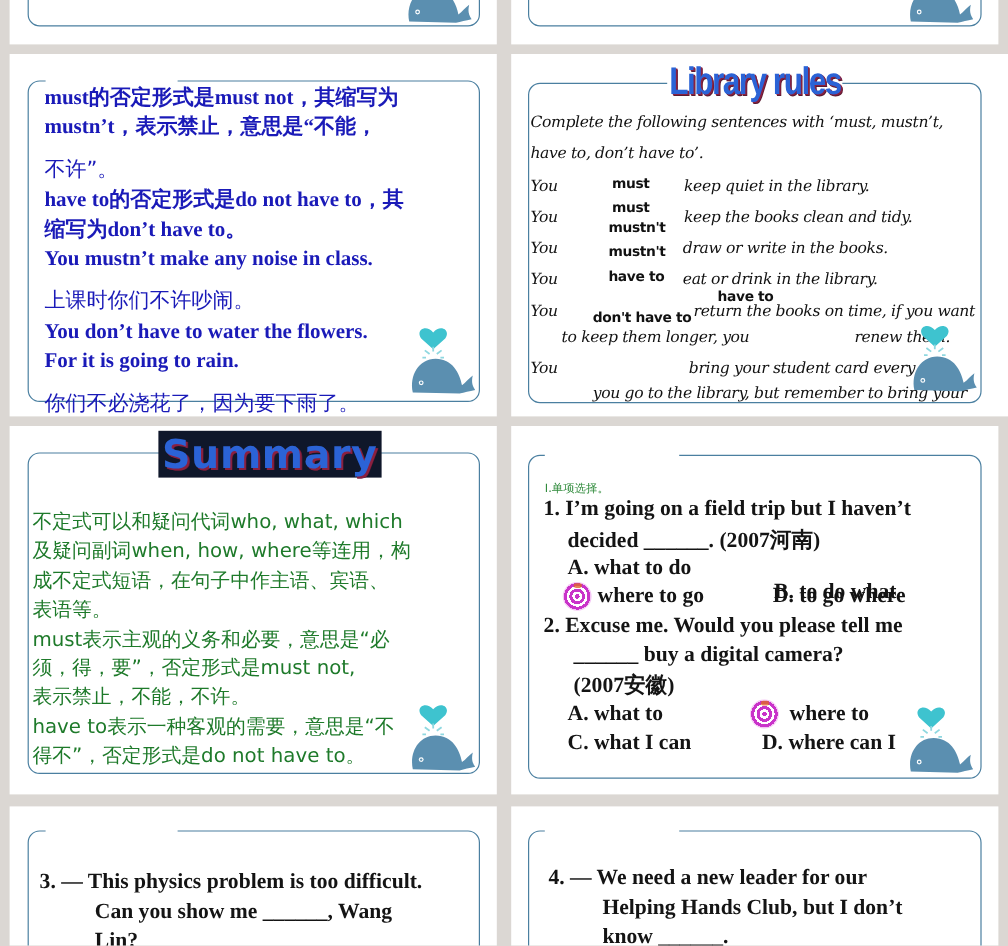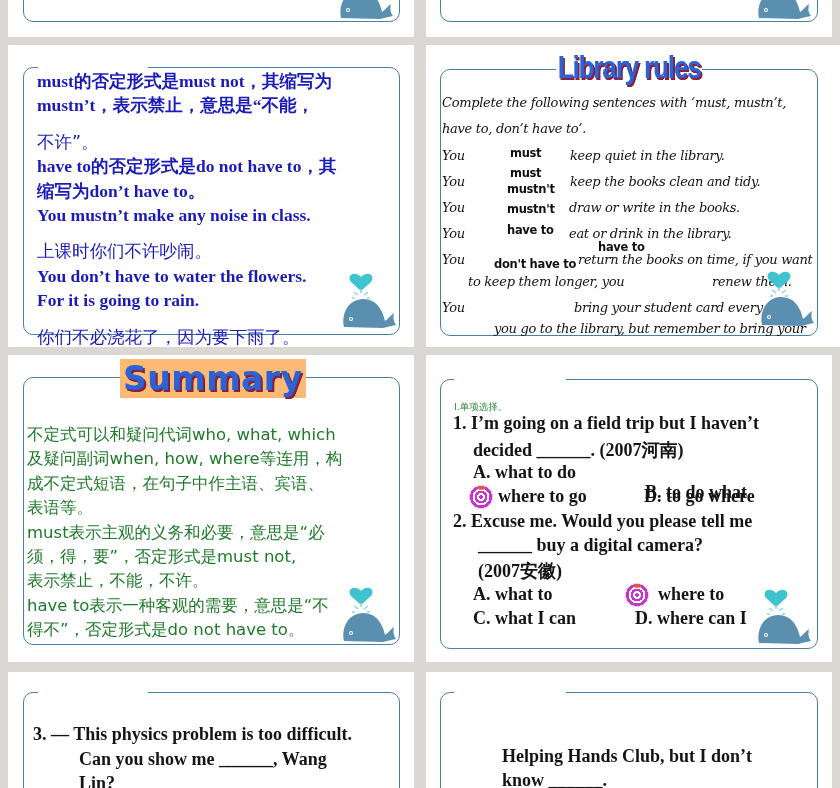--- a/index.html
+++ b/index.html
@@ -110,21 +110,21 @@
     <div class="line" style="left:134px; top:255px;">bring your student card every time</div>
     <div class="line" style="left:28px; top:276px;margin-left:26px;">you go to the library, but remember to bring your</div>
   </div>
   <svg class="whale" style="left:333px; top:224px;">
       <use href="#whale-sym"></use>
     </svg>
 </div>
 
 <div class="slide" style="left:8px; top:355px; width:406px; height:307px;">
   <div class="frame" style="left:15px; top:22px; width:377px; height:268px;"></div>
-  <div class="wordart" style="left:112px; top:4px; font-size:33px; font-family:'DejaVu Sans', sans-serif; letter-spacing:0.5px; background:#fdba74; padding:0 3px;">Summary</div>
+  <div class="wordart" style="left:124px; top:4px; font-size:33px; font-family:'DejaVu Sans', sans-serif; letter-spacing:0.5px; background:#0f172a; padding:0 3px;">Summary</div>
   <div class="green cn" style="position:absolute; left:19px; top:56px; font-size:16.5px; line-height:24.4px;">
     <div>不定式可以和疑问代词who, what, which</div>
     <div>及疑问副词when, how, where等连用，构</div>
     <div>成不定式短语，在句子中作主语、宾语、</div>
     <div>表语等。</div>
     <div>must表示主观的义务和必要，意思是“必</div>
     <div>须，得，要”，否定形式是must not,</div>
     <div>表示禁止，不能，不许。</div>
     <div>have to表示一种客观的需要，意思是“不</div>
     <div>得不”，否定形式是do not have to。</div>
@@ -168,16 +168,17 @@
     <div class="line" style="left:25px; top:52px;">3. — This physics problem is too difficult.</div>
     <div class="line" style="left:71px; top:77px;">Can you show me ______, Wang</div>
     <div class="line" style="left:71px; top:101px;">Lin?</div>
   </div>
 </div>
 
 <div class="slide" style="left:426px; top:672px; width:406px; height:120px;">
   <div class="frame" style="left:14px; top:20px; width:378px; height:140px;"></div>
   <div class="frame-gap" style="left:28px; top:18px; width:112px;"></div>
   <div class="q" style="position:absolute; left:0; top:0; width:406px; height:120px;">
+    <div class="line" style="left:31px; top:49px;">4. — We need a new leader for our</div>
     <div class="line" style="left:76px; top:74px;">Helping Hands Club, but I don’t</div>
     <div class="line" style="left:76px; top:98px;">know ______.</div>
   </div>
 </div>
 
 </body></html>

